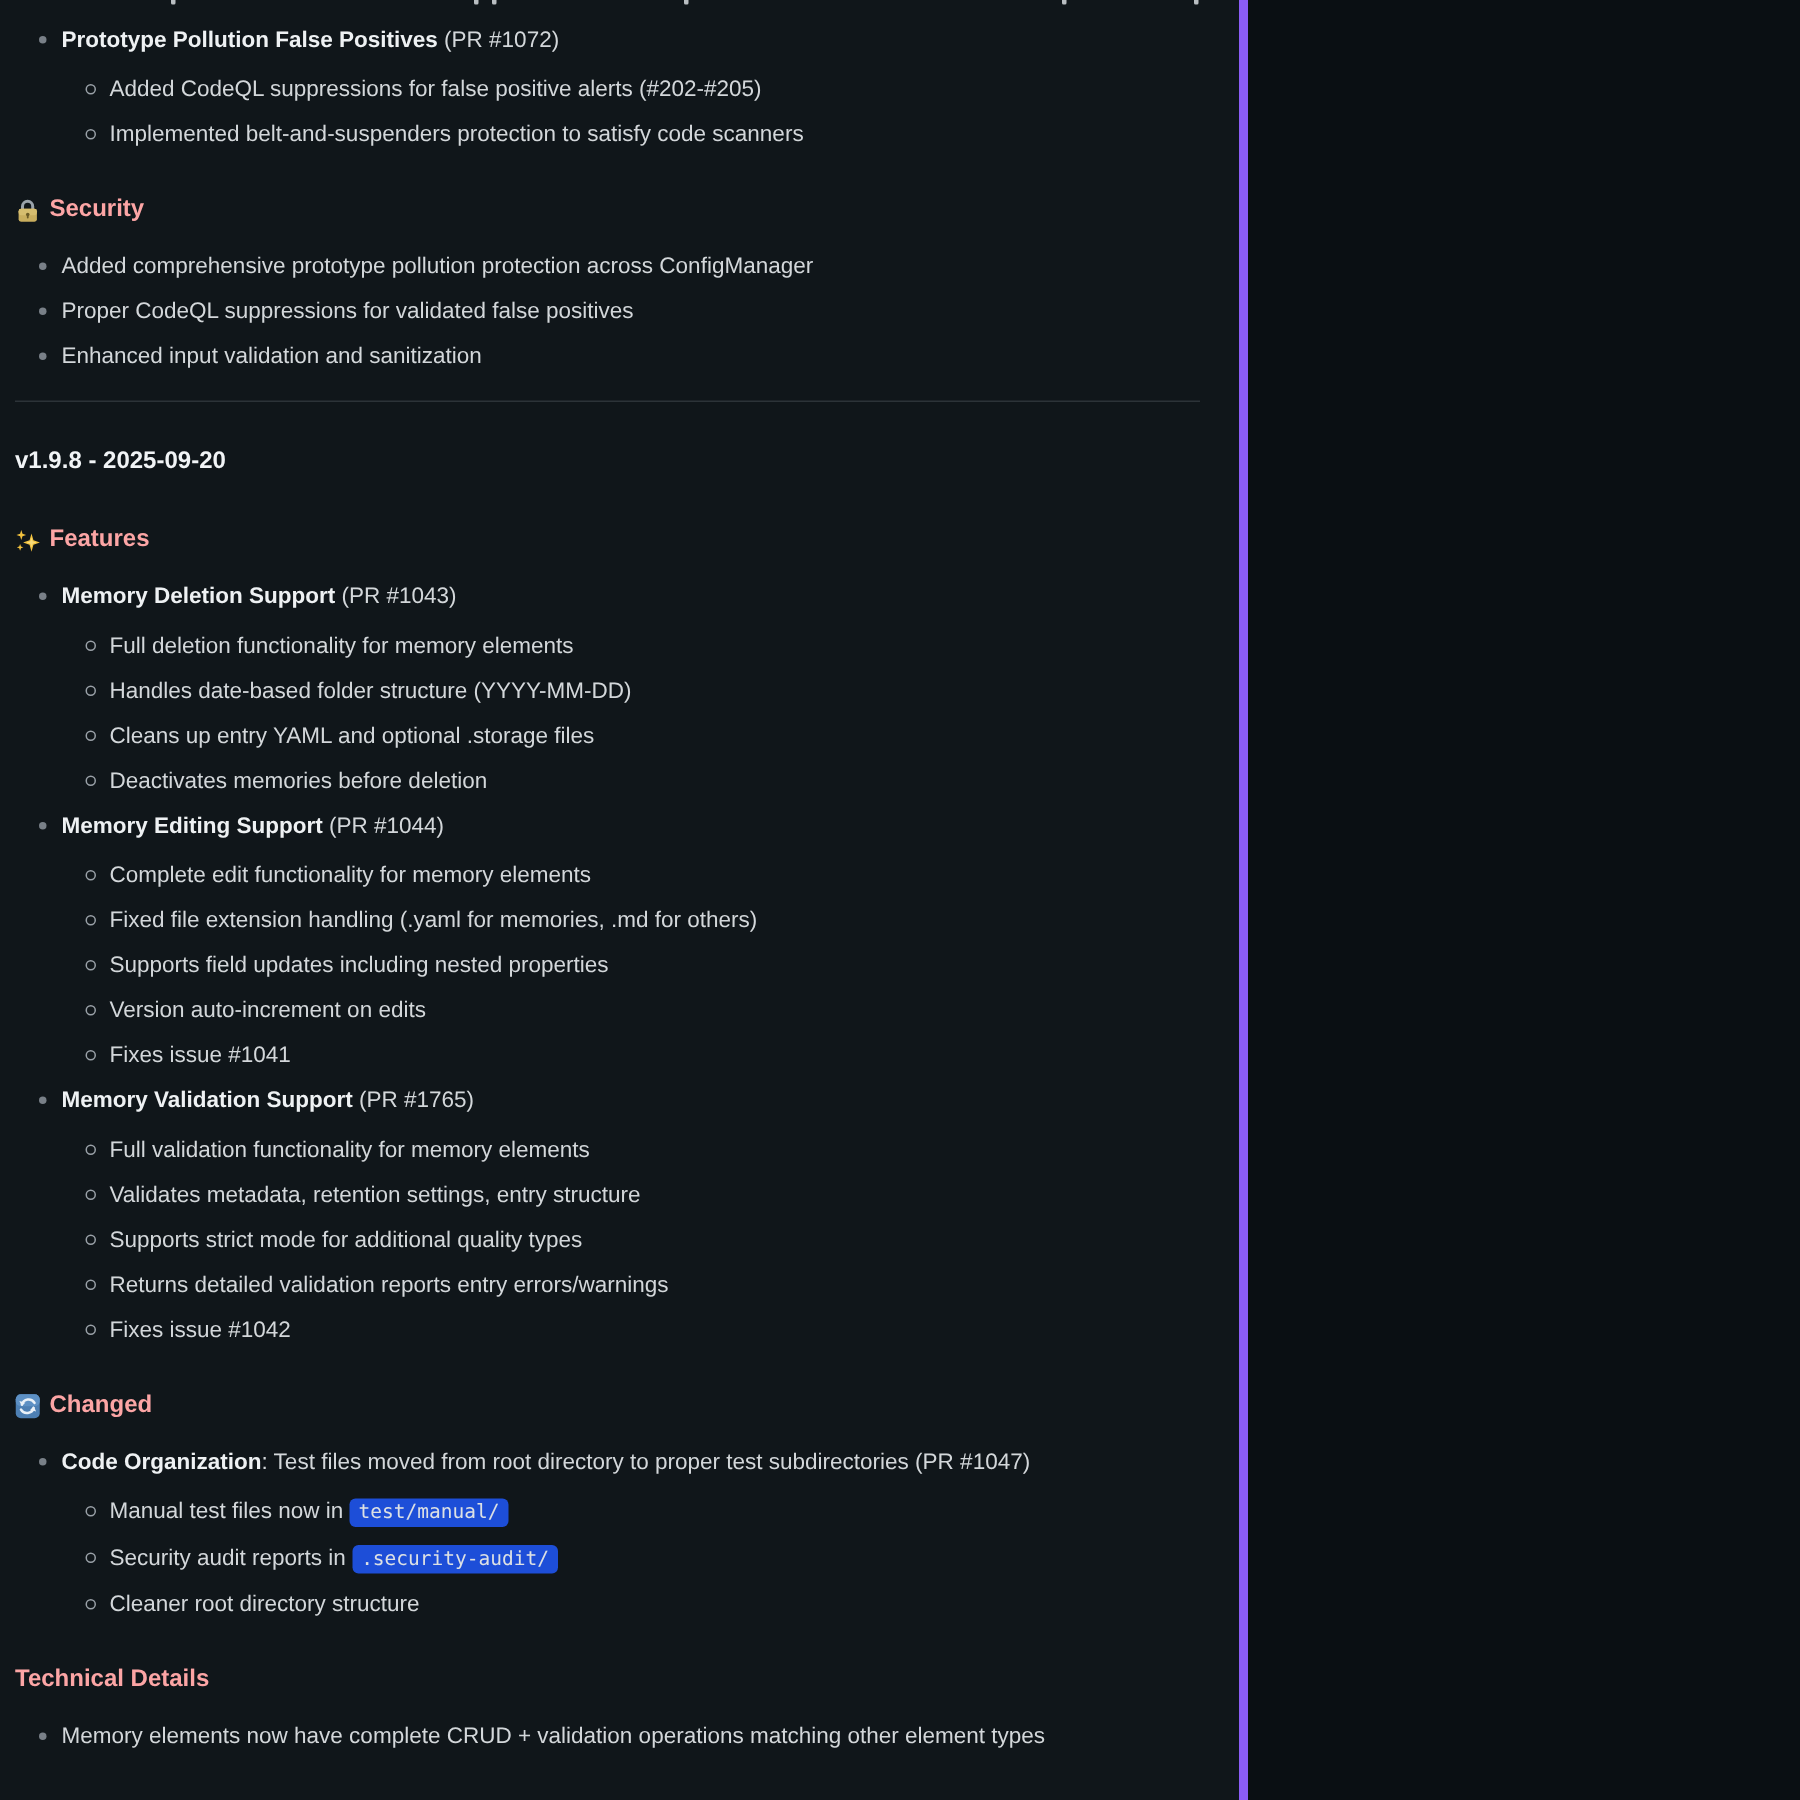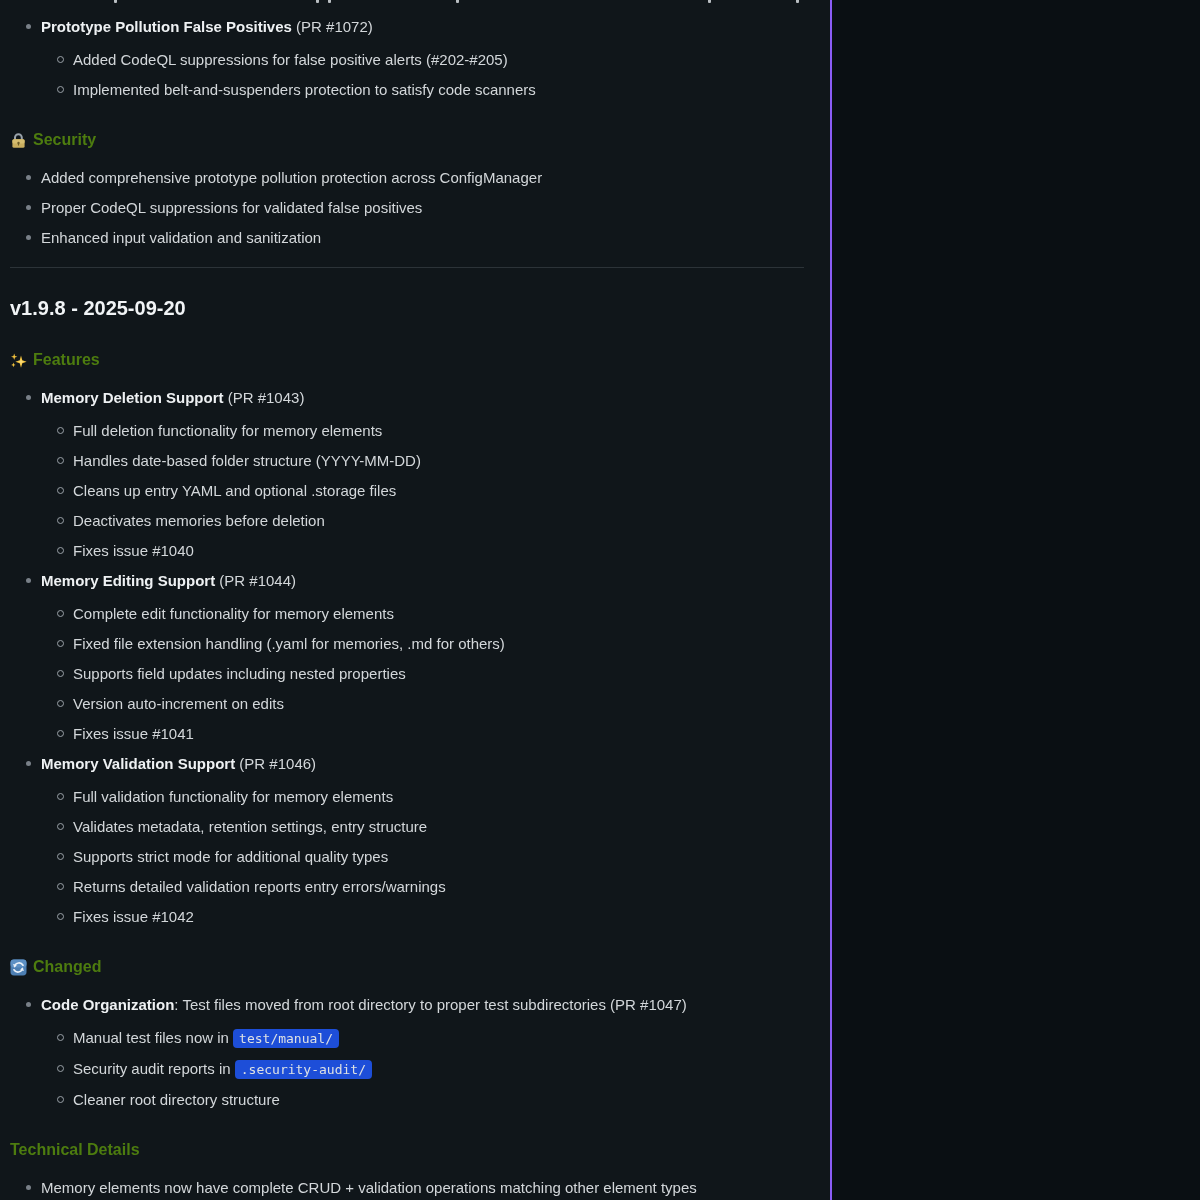--- a/index.html
+++ b/index.html
@@ -5,31 +5,31 @@
   html,body{margin:0;padding:0;}
   body{
     width:1200px;height:1200px;overflow:hidden;display:flex;
     background:#0a0f13;
     font-family:"Liberation Sans",sans-serif;
     font-size:15px;line-height:24px;color:#d3d7da;
     -webkit-font-smoothing:antialiased;
   }
   .content{
     width:832px;min-width:832px;height:1200px;box-sizing:border-box;
-    background:#10161a;border-right:2px solid #8b5cf6;
+    background:#10161a;border-right:6px solid #8b5cf6;
     padding:0 26px 0 10px;overflow:hidden;position:relative;
   }
   .side-panel{flex:1;background:#0a0f13;height:1200px;}
 
   
   .top-clip{position:relative;height:6px;}
   .top-clip i{position:absolute;top:0;width:3px;height:3px;background:#b9bec2;border-radius:0 0 1px 1px;}
 
-  h2{font-size:20px;line-height:28px;font-weight:700;color:#f1f4f6;margin:26px 0 16px;}
-  h3{font-size:16px;line-height:24px;font-weight:700;color:#4d7c0f;margin:26px 0 14px;display:flex;align-items:center;}
+  h2{font-size:16px;line-height:28px;font-weight:700;color:#f1f4f6;margin:26px 0 16px;}
+  h3{font-size:16px;line-height:24px;font-weight:700;color:#fca5a5;margin:26px 0 14px;display:flex;align-items:center;}
   h3 .emoji{display:inline-flex;margin-right:6px;}
   h3 .emoji svg{display:block;}
   hr{border:none;border-top:1px solid #2c3338;margin:17px 0 0;}
 
   ul{margin:14px 0;padding:0 0 0 31px;list-style:none;}
   ul.first{margin-top:9px;}
   ul.last{margin-bottom:0;}
   li{position:relative;margin:0;}
   li + li{margin-top:6px;}
   li ul{margin:9px 0 4px;padding-left:32px;}
@@ -101,37 +101,36 @@
   </h3>
   <ul class="l1">
     <li>
       <span class="mk"></span>
       <span class="b">Memory Deletion Support</span><span> (PR #1043)</span>
       <ul class="l2">
         <li><span class="mk hollow"></span><span>Full deletion functionality for memory elements</span></li>
         <li><span class="mk hollow"></span><span>Handles date-based folder structure (YYYY-MM-DD)</span></li>
         <li><span class="mk hollow"></span><span>Cleans up entry YAML and optional .storage files</span></li>
         <li><span class="mk hollow"></span><span>Deactivates memories before deletion</span></li>
-        <li><span class="mk hollow"></span><span>Fixes issue #1040</span></li>
       </ul>
     </li>
     <li>
       <span class="mk"></span>
       <span class="b">Memory Editing Support</span><span> (PR #1044)</span>
       <ul class="l2">
         <li><span class="mk hollow"></span><span>Complete edit functionality for memory elements</span></li>
         <li><span class="mk hollow"></span><span>Fixed file extension handling (.yaml for memories, .md for others)</span></li>
         <li><span class="mk hollow"></span><span>Supports field updates including nested properties</span></li>
         <li><span class="mk hollow"></span><span>Version auto-increment on edits</span></li>
         <li><span class="mk hollow"></span><span>Fixes issue #1041</span></li>
       </ul>
     </li>
     <li>
       <span class="mk"></span>
-      <span class="b">Memory Validation Support</span><span> (PR #1046)</span>
+      <span class="b">Memory Validation Support</span><span> (PR #1765)</span>
       <ul class="l2">
         <li><span class="mk hollow"></span><span>Full validation functionality for memory elements</span></li>
         <li><span class="mk hollow"></span><span>Validates metadata, retention settings, entry structure</span></li>
         <li><span class="mk hollow"></span><span>Supports strict mode for additional quality types</span></li>
         <li><span class="mk hollow"></span><span>Returns detailed validation reports entry errors/warnings</span></li>
         <li><span class="mk hollow"></span><span>Fixes issue #1042</span></li>
       </ul>
     </li>
   </ul>
 

